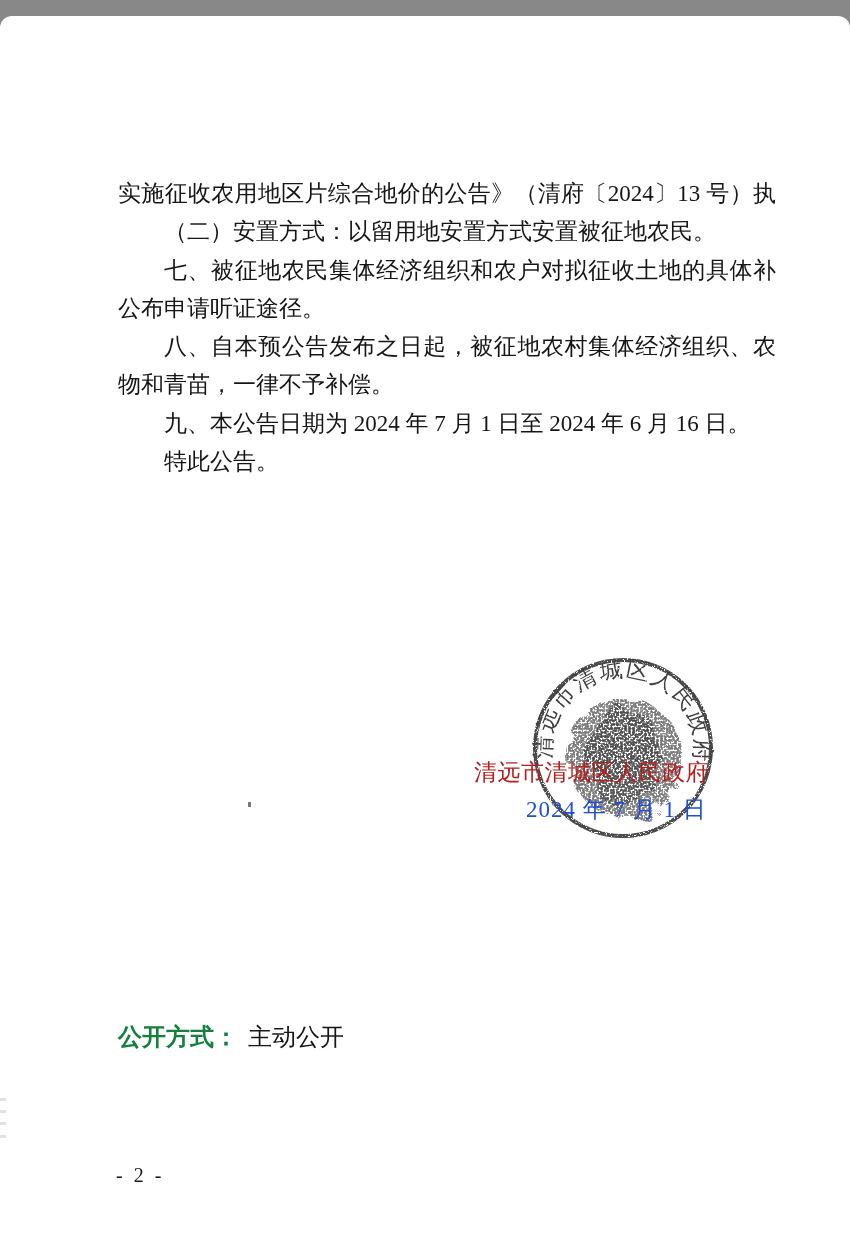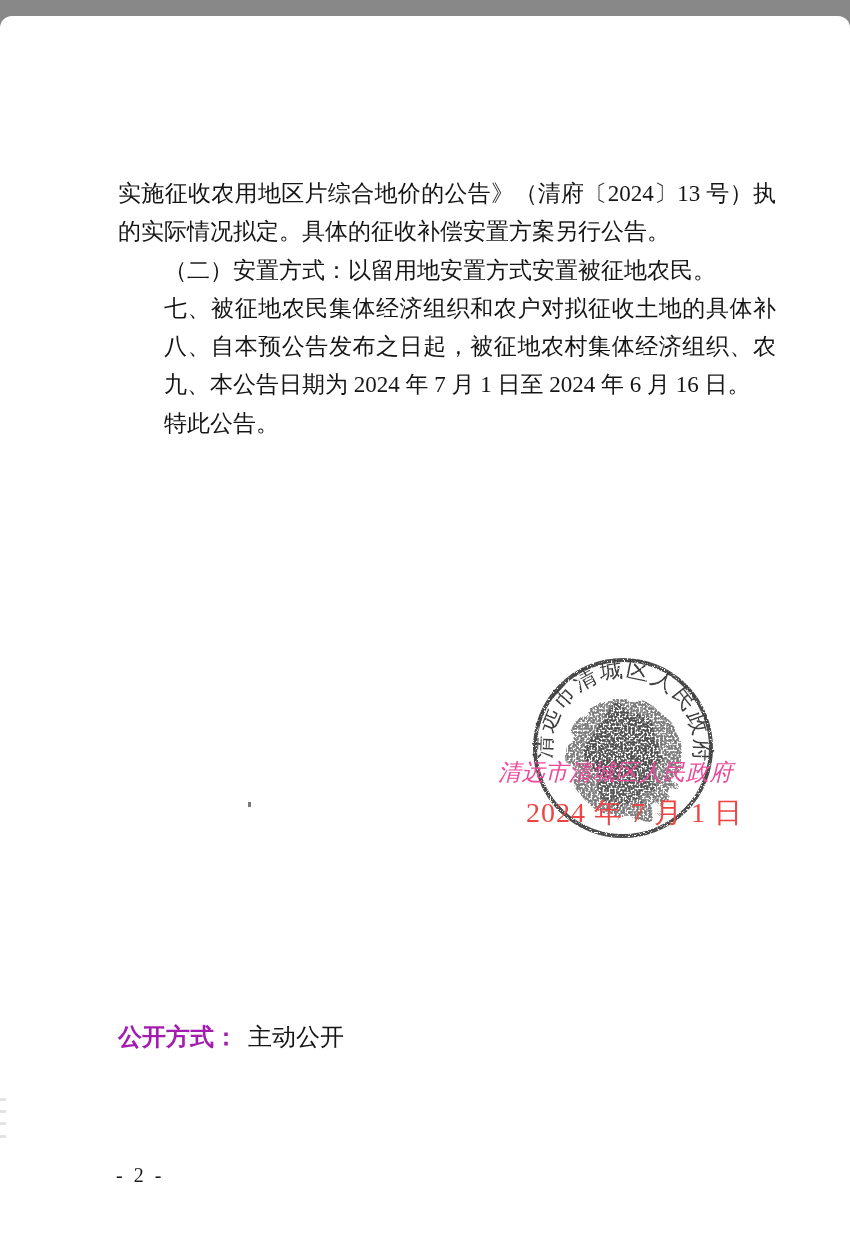--- a/index.html
+++ b/index.html
@@ -41,46 +41,45 @@
     position: absolute;
     left: 523px;
     top: 632px;
     width: 200px;
     height: 200px;
     opacity: 0.92;
   }
   
   .sig-name {
     position: absolute;
-    left: 498px;
+    left: 474px;
     top: 741px;
     font-size: 23px;
     letter-spacing: 0.5px;
-    color: #ec4899;
-    font-style: italic;
+    color: #b91c1c;
   }
   .sig-date {
     position: absolute;
     left: 526px;
     top: 778px;
-    font-size: 28px;
+    font-size: 23px;
     letter-spacing: 1px;
-    color: #ef4444;
+    color: #1d4ed8;
   }
   
   .publicity {
     position: absolute;
     left: 118px;
     top: 1005px;
     font-size: 24px;
   }
   .pub-label {
     font-family: "Liberation Sans", sans-serif;
     font-weight: 700;
-    color: #a21caf;
+    color: #15803d;
   }
   .pub-value { margin-left: 10px; }
   .page-number {
     position: absolute;
     left: 116px;
     top: 1148px;
     font-size: 20px;
     letter-spacing: 3px;
     color: #1a1a1a;
   }
@@ -101,24 +100,25 @@
     background: #7a7a7a;
   }
 </style>
 </head>
 <body>
 
 <div class="page">
 
   <main class="body-text">
     <p class="line fill">实施征收农用地区片综合地价的公告》（清府〔2024〕13 号）执</p>
-    <p class="line">的实际情况拟定。具体的征收补偿安置方案另行公告。</p>
     <p class="line indent">（二）安置方式：以留用地安置方式安置被征地农民。</p>
     <p class="line indent fill">七、被征地农民集体经济组织和农户对拟征收土地的具体补</p>
+    <p class="line">公布申请听证途径。</p>
     <p class="line indent fill">八、自本预公告发布之日起，被征地农村集体经济组织、农</p>
+    <p class="line">物和青苗，一律不予补偿。</p>
     <p class="line indent">九、本公告日期为 2024 年 7 月 1 日至 2024 年 6 月 16 日。</p>
     <p class="line indent">特此公告。</p>
   </main>
 
   <div class="seal">
     <svg width="200" height="200" viewBox="0 0 200 200">
       <defs>
         <filter id="ringF" x="-20%" y="-20%" width="140%" height="140%">
           <feTurbulence type="fractalNoise" baseFrequency="0.7" numOctaves="2" seed="11" result="n"></feTurbulence>
           <feColorMatrix in="n" type="matrix" values="0 0 0 0 0  0 0 0 0 0  0 0 0 0 0  0 0 0 10 -3.2" result="a"></feColorMatrix>

